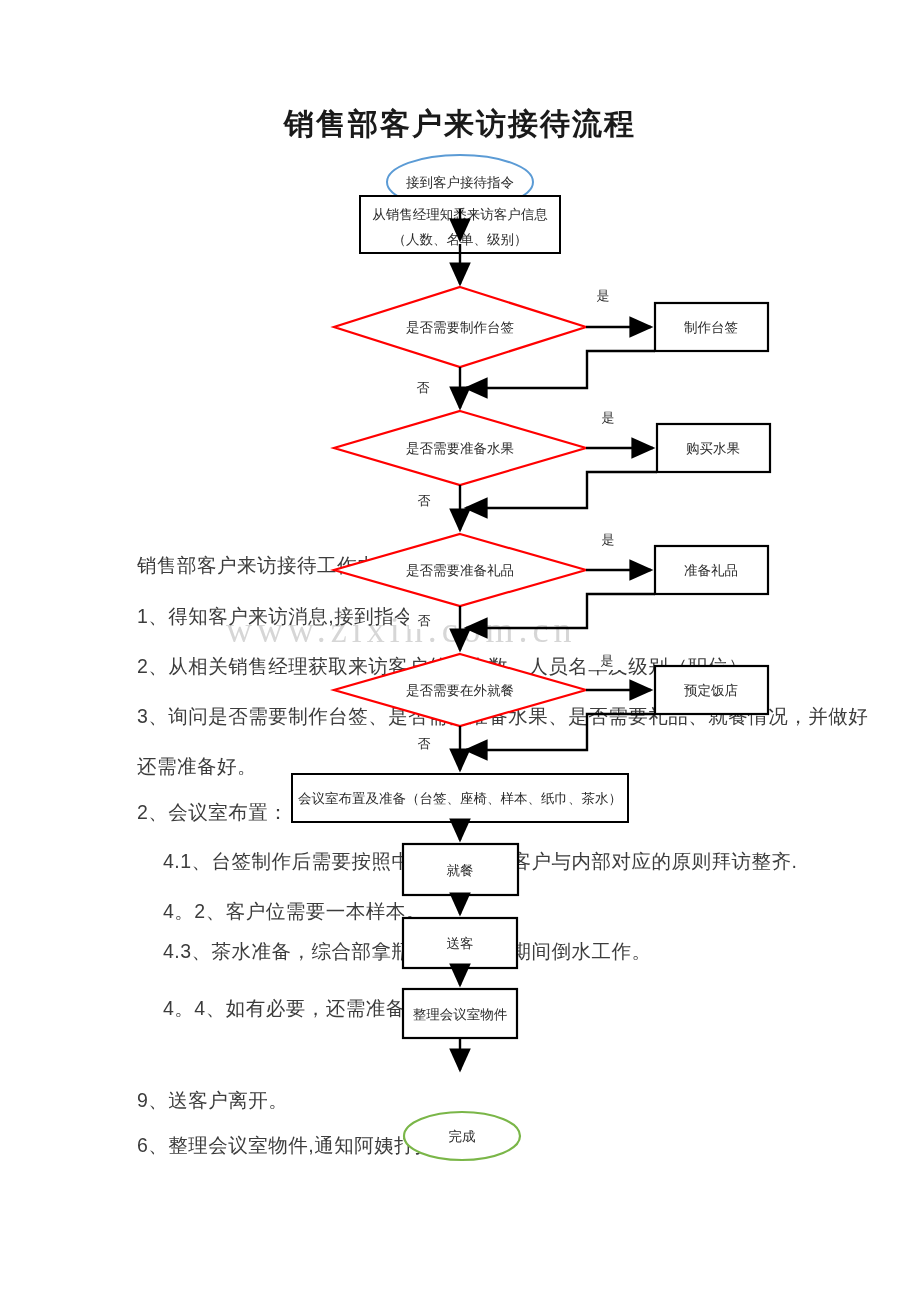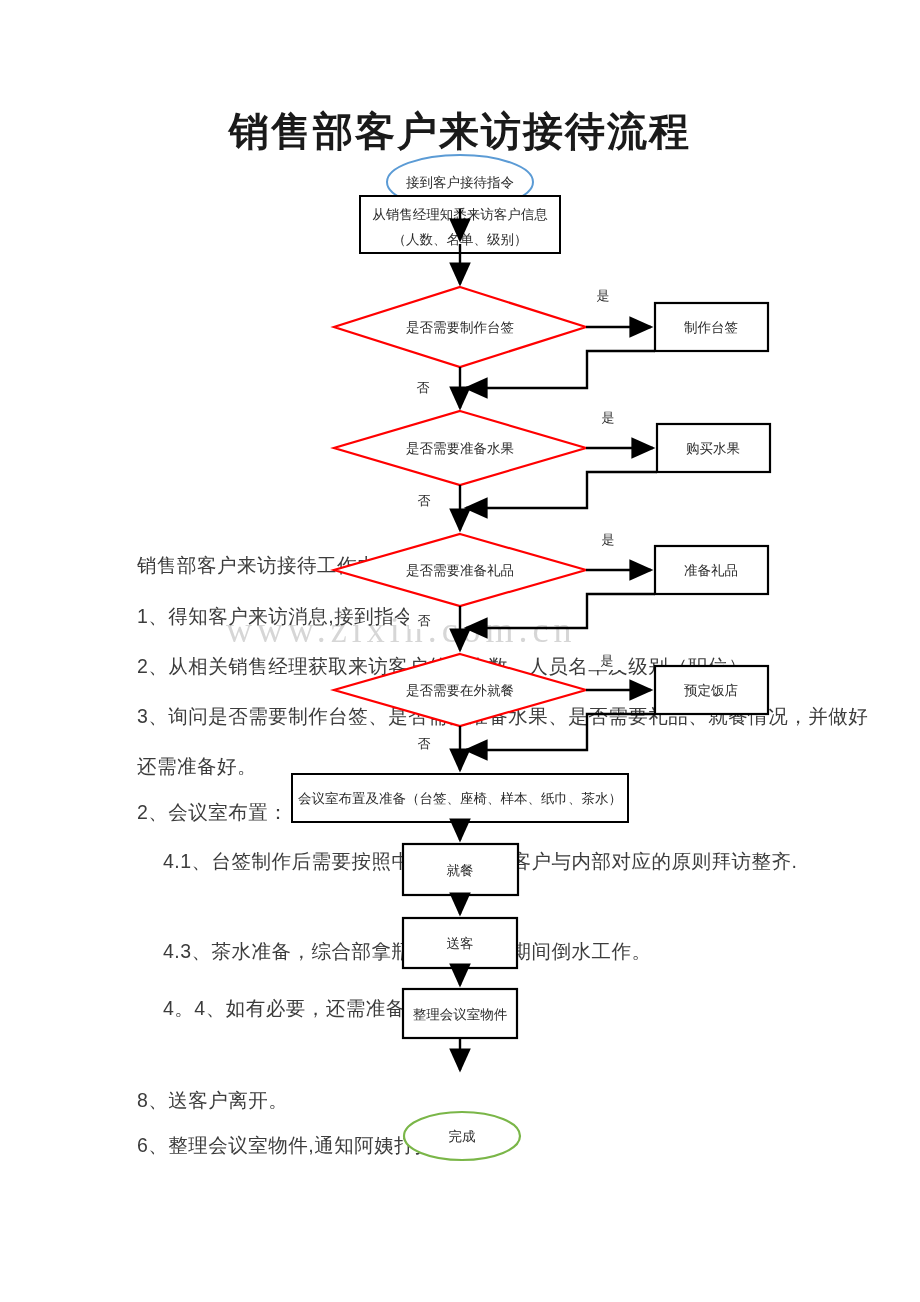--- a/index.html
+++ b/index.html
@@ -1,20 +1,20 @@
 <!DOCTYPE html>
 <html><head>
 <meta charset="utf-8">
 <style>
   html,body{margin:0;padding:0;background:#ffffff;}
   body{width:920px;height:1302px;position:relative;overflow:hidden;
        font-family:"Liberation Sans","DejaVu Sans",sans-serif;}
   .page{position:absolute;inset:0;background:#ffffff;}
   .doc-title{position:absolute;left:0;top:104px;width:920px;text-align:center;
-       font-size:40px;font-weight:bold;color:#1a1a1a;letter-spacing:2px;}
+       font-size:30px;font-weight:bold;color:#1a1a1a;letter-spacing:2px;}
   .watermark{position:absolute;left:226px;top:609px;font-size:36px;color:#d6d6d6;
        font-family:"Liberation Serif","DejaVu Serif",serif;letter-spacing:5px;
        white-space:nowrap;}
   .note{position:absolute;font-size:19.5px;color:#3c3c3c;white-space:nowrap;
        letter-spacing:0.5px;}
   .svg-layer{position:absolute;left:0;top:0;}
   svg text{font-family:"Liberation Sans","DejaVu Sans",sans-serif;fill:#2b2b2b;}
   .shape-label{font-size:13.5px;}
   .branch-label{font-size:13px;}
 </style>
@@ -27,23 +27,24 @@
 
   <div class="doc-title">销售部客户来访接待流程</div>
 
   <div class="note" style="left:137px;top:552px">销售部客户来访接待工作内容：</div>
   <div class="note" style="left:137px;top:603px">1、得知客户来访消息,接到指令。</div>
   <div class="note" style="left:137px;top:653px">2、从相关销售经理获取来访客户的（人数、人员名单及级别（职位）</div>
   <div class="note" style="left:137px;top:703px">3、询问是否需要制作台签、是否需要准备水果、是否需要礼品、就餐情况，并做好</div>
   <div class="note" style="left:137px;top:753px">还需准备好。</div>
   <div class="note" style="left:137px;top:799px">2、会议室布置：</div>
   <div class="note" style="left:163px;top:848px">4.1、台签制作后需要按照中间位置摆放客户与内部对应的原则拜访整齐.</div>
+  <div class="note" style="left:163px;top:898px">4。2、客户位需要一本样本。</div>
   <div class="note" style="left:163px;top:938px">4.3、茶水准备，综合部拿瓶装水，会议期间倒水工作。</div>
   <div class="note" style="left:163px;top:995px">4。4、如有必要，还需准备好。</div>
-  <div class="note" style="left:137px;top:1087px">8、送客户离开。</div>
+  <div class="note" style="left:137px;top:1087px">9、送客户离开。</div>
   <div class="note" style="left:137px;top:1132px">6、整理会议室物件,通知阿姨打扫卫生。</div>
 
   <svg class="svg-layer" width="920" height="1302" viewBox="0 0 920 1302">
     <defs>
       <marker id="ah" markerWidth="11" markerHeight="10" refX="9" refY="4.5" orient="auto">
         <path d="M0,0 L10,4.5 L0,9 Z" fill="#000"></path>
       </marker>
     </defs>
 
     <ellipse cx="460" cy="182" rx="73" ry="27" fill="#fff" stroke="#5b9bd5" stroke-width="2"></ellipse>

